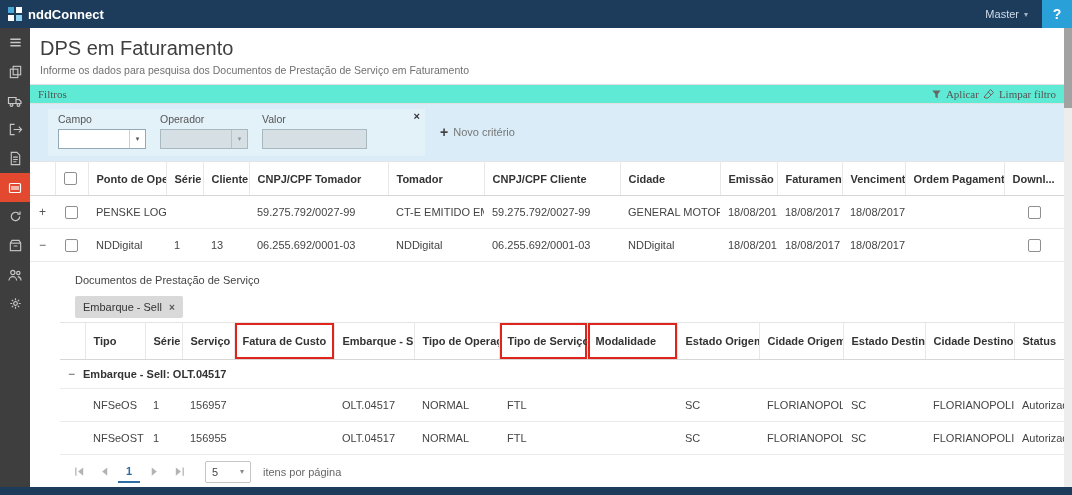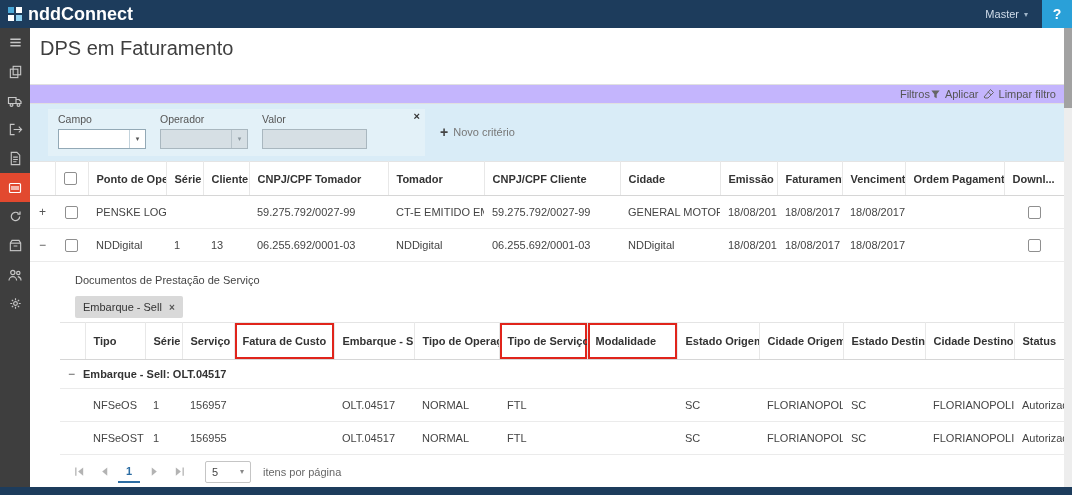--- a/index.html
+++ b/index.html
@@ -8,21 +8,21 @@
 
   
   .topbar { position:absolute; top:0; left:0; width:1072px; height:28px; background:#1d3c5c; display:flex; align-items:center; justify-content:space-between; z-index:5; }
   .brand { display:flex; align-items:center; gap:6px; padding-left:8px; height:100%; cursor:pointer; }
   .brand-logo { width:14px; height:14px; display:grid; grid-template-columns:6px 6px; grid-template-rows:6px 6px; gap:2px; }
   .brand-logo i { display:block; }
   .brand-logo i:nth-child(1){ background:#4aa8d8; }
   .brand-logo i:nth-child(2){ background:#ffffff; }
   .brand-logo i:nth-child(3){ background:#ffffff; }
   .brand-logo i:nth-child(4){ background:#8ed0f0; }
-  .brand-text { color:#fff; font-size:18px; font-weight:bold; }
+  .brand-text { color:#fff; font-size:13px; font-weight:bold; }
   .topbar-right { display:flex; align-items:center; height:100%; }
   .user-menu { display:flex; align-items:center; gap:5px; color:#cfdcea; font-size:11px; padding:0 14px; height:100%; cursor:pointer; }
   .chev { font-size:8px; color:#9fb4c8; }
   .help-btn { width:30px; height:28px; background:#2aa0d8; color:#fff; font-weight:bold; font-size:14px; display:flex; align-items:center; justify-content:center; cursor:pointer; }
 
   
   .sidebar { position:absolute; top:28px; left:0; width:30px; bottom:8px; background:#3e3e3e; display:flex; flex-direction:column; z-index:4; }
   .sb-item { height:29px; display:flex; align-items:center; justify-content:center; cursor:pointer; }
   .sb-item svg { display:block; }
   .sb-item.active { background:#e2492f; }
@@ -32,21 +32,21 @@
   .vscroll { position:absolute; right:0; top:28px; width:8px; bottom:8px; background:#ededed; }
   .vscroll .thumb { position:absolute; top:0; left:0; width:8px; height:80px; background:#a2a2a2; }
 
   
   .main { position:absolute; left:30px; top:28px; right:8px; bottom:8px; background:#fff; overflow:hidden; }
 
   .page-head { height:56px; padding:9px 0 0 10px; }
   .page-head h1 { font-size:20px; font-weight:400; color:#3f3f3f; }
   .page-head p { font-size:10.5px; color:#707070; margin-top:4px; }
 
-  .filters-bar { height:20px; background:#c4b5fd; border-top:1px solid #e0e0e0; border-bottom:1px solid #e0e0e0; display:flex; align-items:center; justify-content:flex-end; padding:0 8px; font-size:11px; color:#555; }
+  .filters-bar { height:20px; background:#5eead4; border-top:1px solid #e0e0e0; border-bottom:1px solid #e0e0e0; display:flex; align-items:center; justify-content:space-between; padding:0 8px; font-size:11px; color:#555;font-family:Liberation Serif, serif; }
   .filters-actions { display:flex; gap:4px; }
   .fl-action { display:flex; align-items:center; gap:4px; cursor:pointer; color:#555; }
 
   .filter-panel { height:57px; background:#d9ecf7; padding:5px 0 0 18px; display:flex; align-items:flex-start; }
   .criterion-card { position:relative; width:377px; height:47px; background:#e3f1f8; padding:4px 10px 0 10px; display:flex; gap:14px; }
   .criterion-close { position:absolute; top:1px; right:5px; background:none; border:none; font-size:11px; font-weight:bold; color:#333; cursor:pointer; font-family:inherit; }
   .field { display:flex; flex-direction:column; gap:4px; }
   .f-label { font-size:10.5px; color:#555; }
   .select { width:88px; height:20px; background:#fff; border:1px solid #93a9b6; display:flex; align-items:center; justify-content:space-between; cursor:pointer; }
   .sel-value { flex:1; font-size:11px; padding-left:4px; overflow:hidden; }
@@ -169,20 +169,21 @@
         <circle cx="8" cy="8" r="2"></circle>
         <path d="M8 2.5v2M8 11.5v2M2.5 8h2M11.5 8h2M4.1 4.1l1.4 1.4M10.5 10.5l1.4 1.4M11.9 4.1l-1.4 1.4M5.5 10.5l-1.4 1.4"></path>
       </svg>
   </div>
 </nav>
 
 <main class="main">
 
   <div class="page-head">
     <h1>DPS em Faturamento</h1>
+    <p>Informe os dados para pesquisa dos Documentos de Prestação de Serviço em Faturamento</p>
   </div>
 
   <div class="filters-bar">
     <span>Filtros</span>
     <div class="filters-actions">
       <span class="fl-action">
         <svg width="11" height="11" viewBox="0 0 12 12">
             <path d="M1.5 1.5h9L7.3 5.8v4.4L4.7 8.6V5.8z" fill="#666"></path>
           </svg>
         <span>Aplicar</span>

